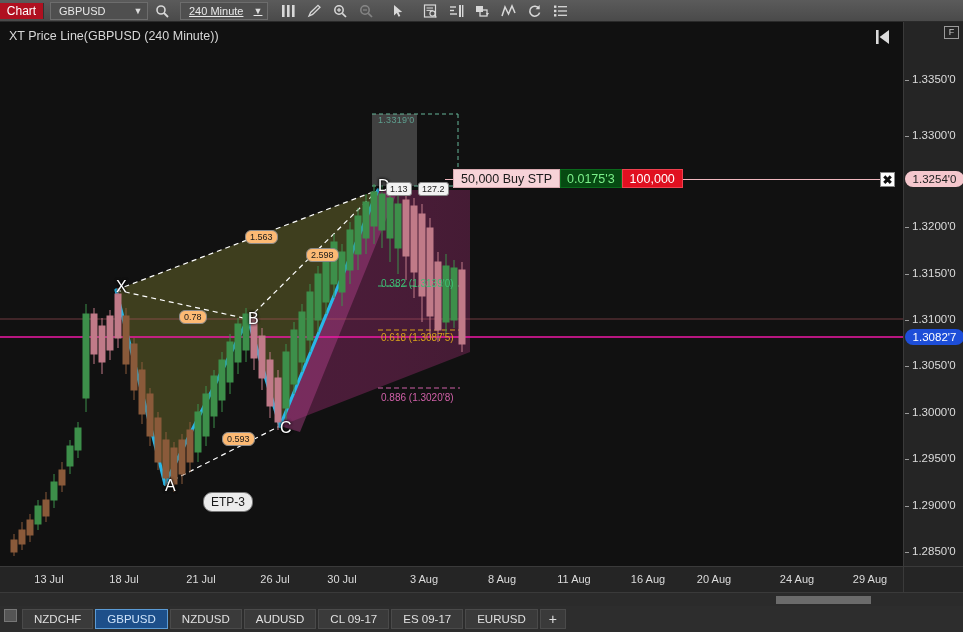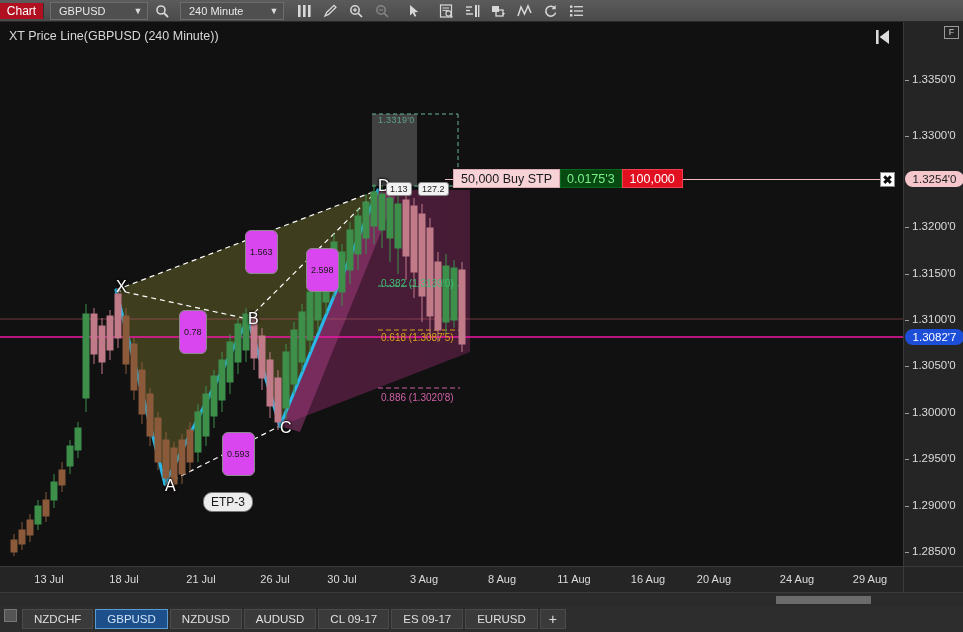--- a/index.html
+++ b/index.html
@@ -23,21 +23,21 @@
     color: #fff; font-size: 12px; display: flex;
     align-items: center; justify-content: center;
     border-right: 1px solid #333;
   }
   .combo {
     height: 18px; background: #4f4f4f; border: 1px solid #6d6d6d;
     margin-left: 6px; display: flex; align-items: center;
     color: #e8e8e8; font-size: 11px; padding: 0 2px 0 8px;
   }
   .combo.sym { width: 98px; }
-  .combo.intv { width: 104px; }
+  .combo.intv { width: 88px; text-decoration: underline; }
   .combo .cval { flex: 1; }
   .caret { width: 14px; text-align: center; font-size: 9px; color: #ddd; }
   .tbtn {
     width: 24px; height: 20px; margin-left: 2px;
     display: flex; align-items: center; justify-content: center;
     color: #d8d8d8;
   }
   .tbtn.sep { margin-left: 8px; }
   .tbtn svg { display: block; }
   .tbtn.disabled { opacity: 0.38; }
@@ -152,22 +152,22 @@
     display: flex; align-items: center; justify-content: center;
     border: 1px solid #888;
   }
 
   
   .ptlabel {
     position: absolute; color: #ffffff; font-size: 16px; z-index: 22;
     text-shadow: 0 0 3px #000, 0 0 3px #000;
   }
   .ratio-badge {
-    position: absolute; background: #d946ef; color: #1a1a1a;
-    font-size: 9px; padding: 16px 4px; border-radius: 6px;
+    position: absolute; background: #fdba74; color: #1a1a1a;
+    font-size: 9px; padding: 1px 4px; border-radius: 6px;
     border: 1px solid #8a8a8a; z-index: 23; white-space: nowrap;
   }
   .d-badge {
     position: absolute; background: #f2f2f2; color: #1a1a1a;
     font-size: 9px; padding: 1px 3px; border-radius: 3px;
     border: 1px solid #8a8a8a; z-index: 24; white-space: nowrap;
   }
   .etp-badge {
     position: absolute; background: #ececec; color: #1a1a1a;
     font-size: 12px; padding: 2px 7px; border-radius: 9px;

